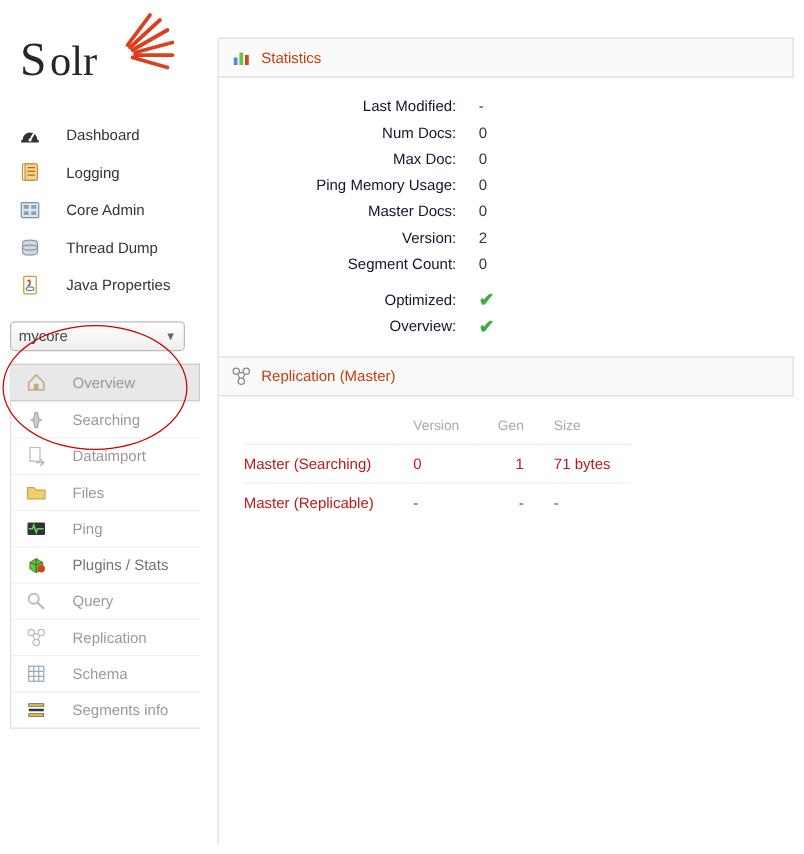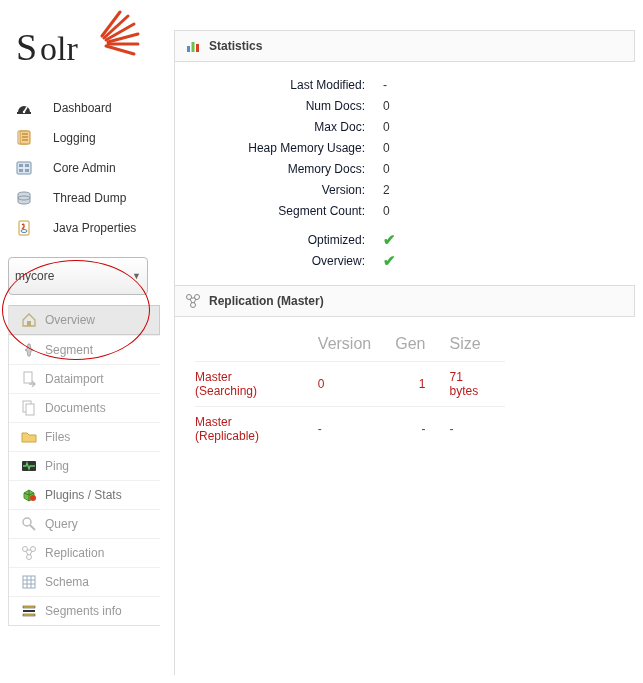--- a/index.html
+++ b/index.html
@@ -28,21 +28,21 @@
     align-items: center;
     gap: 21px;
     color: #333;
     cursor: pointer;
   }
   .nav-list li .lbl { color: #333; }
   .icon16 { width: 16px; height: 16px; display: inline-block; flex-shrink: 0; }
   .core-select {
     margin: 14px 0 0 0;
     width: 140px;
-    height: 38px;
+    height: 24px;
     border: 1px solid #bbb;
     border-radius: 4px;
     background: linear-gradient(#fff, #eee);
     padding: 0 6px;
     display: flex;
     align-items: center;
     justify-content: space-between;
     font-size: 12px;
     color: #444;
     cursor: pointer;
@@ -51,21 +51,21 @@
   .subnav {
     list-style: none;
     margin-top: 10px;
     border-left: 1px solid #e0e0e0;
     border-bottom: 1px solid #e0e0e0;
   }
   .subnav li {
     padding: 6px 8px 6px 12px;
     display: flex;
     align-items: center;
-    gap: 8px;
+    gap: 21px;
     color: #aaa;
     cursor: pointer;
     border-top: 1px solid #f0f0f0;
   }
   .subnav li:first-child { border-top: none; }
   .subnav li.active {
     background: #e8e8e8;
     border: 1px solid #ccc;
     border-left: none;
     color: #888;
@@ -81,22 +81,22 @@
     border-left: 1px solid #ddd;
   }
   .panel-head {
     background: #fafafa;
     border: 1px solid #ddd;
     border-left: none;
     padding: 7px 10px;
     display: flex;
     align-items: center;
     gap: 8px;
-    font-weight: bold;
-    color: #404040;
+    font-weight: normal;
+    color: #c2410c;
   }
   .stats-body {
     padding: 12px 10px 14px 10px;
   }
   .stat-row {
     display: flex;
     align-items: center;
     height: 21px;
   }
   .stat-label {
@@ -109,21 +109,21 @@
     color: #333;
   }
   .checkmark { color: #3fae3f; font-size: 15px; font-weight: bold; }
   .repl-body { padding: 14px 20px; }
   table.repl { border-collapse: collapse; width: 310px; }
   table.repl th {
     text-align: left;
     font-weight: normal;
     color: #aaa;
     padding: 4px 12px 8px 12px;
-    font-size: 16px;
+    font-size: 11px;
   }
   table.repl td {
     padding: 8px 12px;
     color: #b91c1c;
     border-top: 1px solid #eee;
   }
   table.repl th:first-child, table.repl td:first-child { padding-left: 0; }
   table.repl td.r, table.repl th.r { text-align: right; }
   .annot-circle {
     position: absolute;
@@ -227,39 +227,30 @@
           </svg>
       </span>
       <span class="lbl">Overview</span>
     </li>
     <li>
       <span class="icon16">
         <svg width="16" height="16" viewBox="0 0 16 16">
             <path d="M7 2 L9 2 L10 7 L12 8 L10 9 L9 14 L7 14 L6 9 L4 8 L6 7 Z" fill="#ccc" stroke="#aaa"></path>
           </svg>
       </span>
-      <span class="lbl">Segment</span>
+      <span class="lbl">Searching</span>
     </li>
     <li>
       <span class="icon16">
         <svg width="16" height="16" viewBox="0 0 16 16">
             <rect x="3" y="1" width="8" height="11" fill="#fff" stroke="#bbb"></rect>
             <path d="M11 10 L14 13 L11 16 M14 13 L8 13" stroke="#bbb" fill="none" stroke-width="1.3"></path>
           </svg>
       </span>
       <span class="lbl">Dataimport</span>
-    </li>
-    <li>
-      <span class="icon16">
-        <svg width="16" height="16" viewBox="0 0 16 16">
-            <rect x="2" y="1" width="8" height="11" fill="#fff" stroke="#bbb"></rect>
-            <rect x="5" y="4" width="8" height="11" fill="#fff" stroke="#bbb"></rect>
-          </svg>
-      </span>
-      <span class="lbl">Documents</span>
     </li>
     <li>
       <span class="icon16">
         <svg width="16" height="16" viewBox="0 0 16 16">
             <path d="M1 4 L6 4 L8 6 L15 6 L15 13 L1 13 Z" fill="#f3cf74" stroke="#caa542"></path>
           </svg>
       </span>
       <span class="lbl">Files</span>
     </li>
     <li>
@@ -350,25 +341,25 @@
       </div>
     <div class="stat-row">
         <span class="stat-label">Num Docs:</span>
         <span class="stat-value">0</span>
       </div>
     <div class="stat-row">
         <span class="stat-label">Max Doc:</span>
         <span class="stat-value">0</span>
       </div>
     <div class="stat-row">
-        <span class="stat-label">Heap Memory Usage:</span>
+        <span class="stat-label">Ping Memory Usage:</span>
         <span class="stat-value">0</span>
       </div>
     <div class="stat-row">
-        <span class="stat-label">Memory Docs:</span>
+        <span class="stat-label">Master Docs:</span>
         <span class="stat-value">0</span>
       </div>
     <div class="stat-row">
         <span class="stat-label">Version:</span>
         <span class="stat-value">2</span>
       </div>
     <div class="stat-row">
         <span class="stat-label">Segment Count:</span>
         <span class="stat-value">0</span>
       </div>

